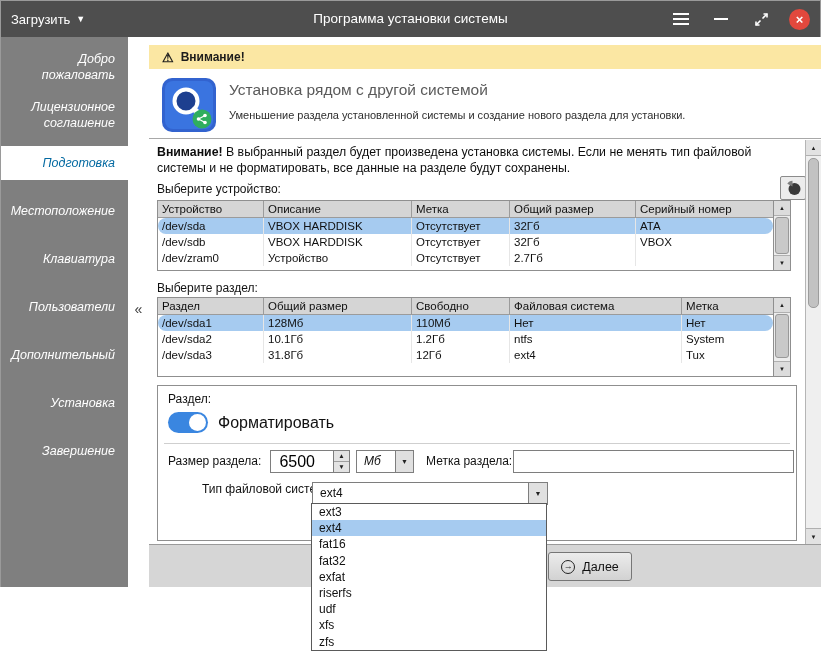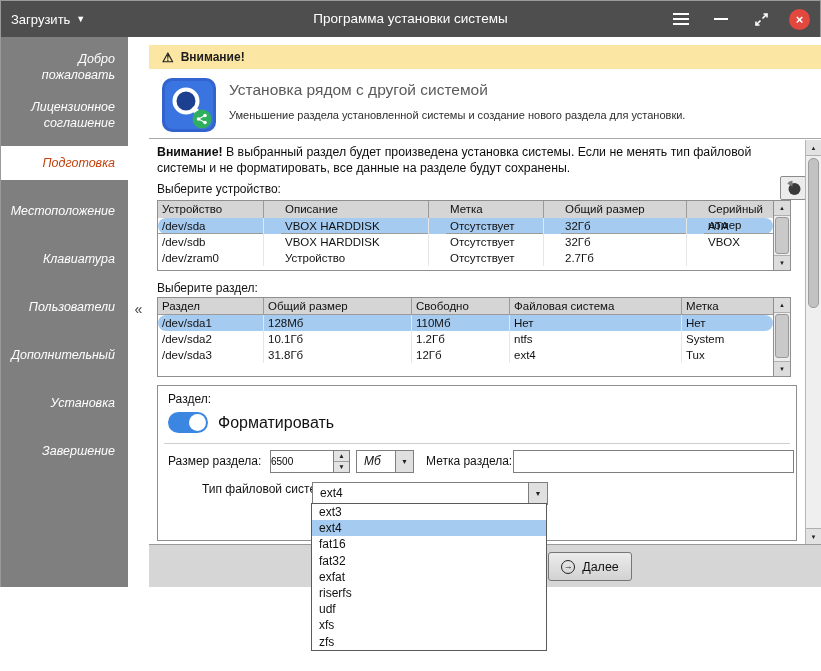--- a/index.html
+++ b/index.html
@@ -26,21 +26,21 @@
   .min-bar { width:14px; height:2px; background:#fff; }
   .close-btn { width:21px; height:21px; border-radius:50%; background:#e2483d; color:#fff;
                font-size:13px; font-weight:bold; display:flex; align-items:center;
                justify-content:center; line-height:1; }
 
   
   .sidebar { position:absolute; left:0; top:36px; width:127px; height:550px;
              background:#7f7f7f; padding-top:6px;font-style:italic; }
   .sb-item { min-height:48px; display:flex; align-items:center; justify-content:flex-end;
              text-align:right; padding:0 13px; color:#fff; font-size:12.5px; line-height:16px; cursor:default; }
-  .sb-item.active { background:#fff; color:#c2410c; min-height:34px; margin:7px 0; }
+  .sb-item.active { background:#fff; color:#0369a1; min-height:34px; margin:7px 0; }
   .gutter { position:absolute; left:127px; top:36px; width:21px; height:550px; background:#fff; }
   .collapse { position:absolute; left:0; top:264px; width:21px; height:20px; text-align:center;
               font-size:14px; color:#3c3c3c; cursor:pointer; }
 
   
   .main { position:absolute; left:148px; top:36px; width:672px; height:550px; background:#fff; }
   .banner { position:absolute; top:8px; left:0; width:672px; height:24px; background:#fbe7a3;
             display:flex; align-items:center; gap:7px; padding-left:13px; font-size:12px;
             font-weight:bold; color:#1c1c1c; }
   .banner .warn { font-size:13px; }
@@ -57,21 +57,21 @@
   .lbl-part { position:absolute; top:141px; left:8px; font-size:12px; }
   .pie-btn { position:absolute; top:36px; right:15px; width:26px; height:24px;
              border:1px solid #8b8b8b; background:#ececec; border-radius:2px;
              display:flex; align-items:center; justify-content:center; cursor:pointer; }
 
   .tbl { position:absolute; left:8px; width:634px; border:1px solid #8f8f8f; background:#fff; display:flex; }
   .tbl-dev { top:60px; height:71px; }
   .tbl-part { top:157px; height:80px; }
   .tbl-main { flex:1; overflow:hidden; }
   .tr { display:grid; }
-  .tbl-dev .tr { grid-template-columns:106px 148px 98px 126px 1fr;gap:17px; }
+  .tbl-dev .tr { grid-template-columns:106px 148px 98px 126px 1fr; }
   .tbl-part .tr { grid-template-columns:106px 148px 98px 172px 1fr; }
   .tr.th { background:#d5d5d5; height:17px; }
   .tr.th .td { border-right:1px solid #9b9b9b; border-bottom:1px solid #9b9b9b;
                font-size:11.5px; line-height:16px; padding-left:4px; color:#101010; }
   .tr.row { height:16px; }
   .tr.row .td { font-size:11.5px; line-height:16px; padding-left:4px;
                 border-right:1px solid #e6e6e6; white-space:nowrap; overflow:hidden; }
   .tr.row .td:last-child, .tr.th .td:last-child { border-right:none; }
   .tr.row.sel { background:#a6cbf0;border-radius:8px; }
 
@@ -93,21 +93,21 @@
   .toggle .knob { position:absolute; right:2px; top:2px; width:17px; height:17px;
                   border-radius:50%; background:#fff; }
   .toggle-row .lbl { font-size:16px; }
   .psep { position:absolute; top:57px; left:6px; right:6px; border-top:1px solid #cfcfcf; }
 
   .size-row { position:absolute; top:64px; left:10px; right:4px; height:23px; }
   .size-lbl { position:absolute; left:0; top:4px; font-size:12px; }
   .spin { position:absolute; left:102px; top:0; width:80px; height:23px;
           border:1px solid #7e7e7e; background:#fff; }
   .spin input { position:absolute; left:0; top:0; width:62px; height:21px; border:none;
-                outline:none; text-align:left; font-size:10px; padding-right:18px;
+                outline:none; text-align:right; font-size:16px; padding-right:18px;
                 font-family:"Liberation Sans",sans-serif; }
   .spin-btns { position:absolute; right:0; top:0; width:16px; height:21px;
                border-left:1px solid #7e7e7e; display:flex; flex-direction:column; }
   .spin-btns .sbn { flex:1; font-size:6.5px; text-align:center; line-height:10px;
                     background:#e3e3e3; cursor:pointer; color:#222; }
   .spin-btns .sbn:first-child { border-bottom:1px solid #9e9e9e; }
   .unit { position:absolute; left:188px; top:0; width:58px; height:23px;
           border:1px solid #7e7e7e; background:#fff; cursor:pointer;font-style:italic; }
   .unit .u-lbl { position:absolute; left:7px; top:3px; font-size:12px; }
   .u-btn { position:absolute; right:0; top:0; width:18px; height:21px; background:#e0e0e0;

